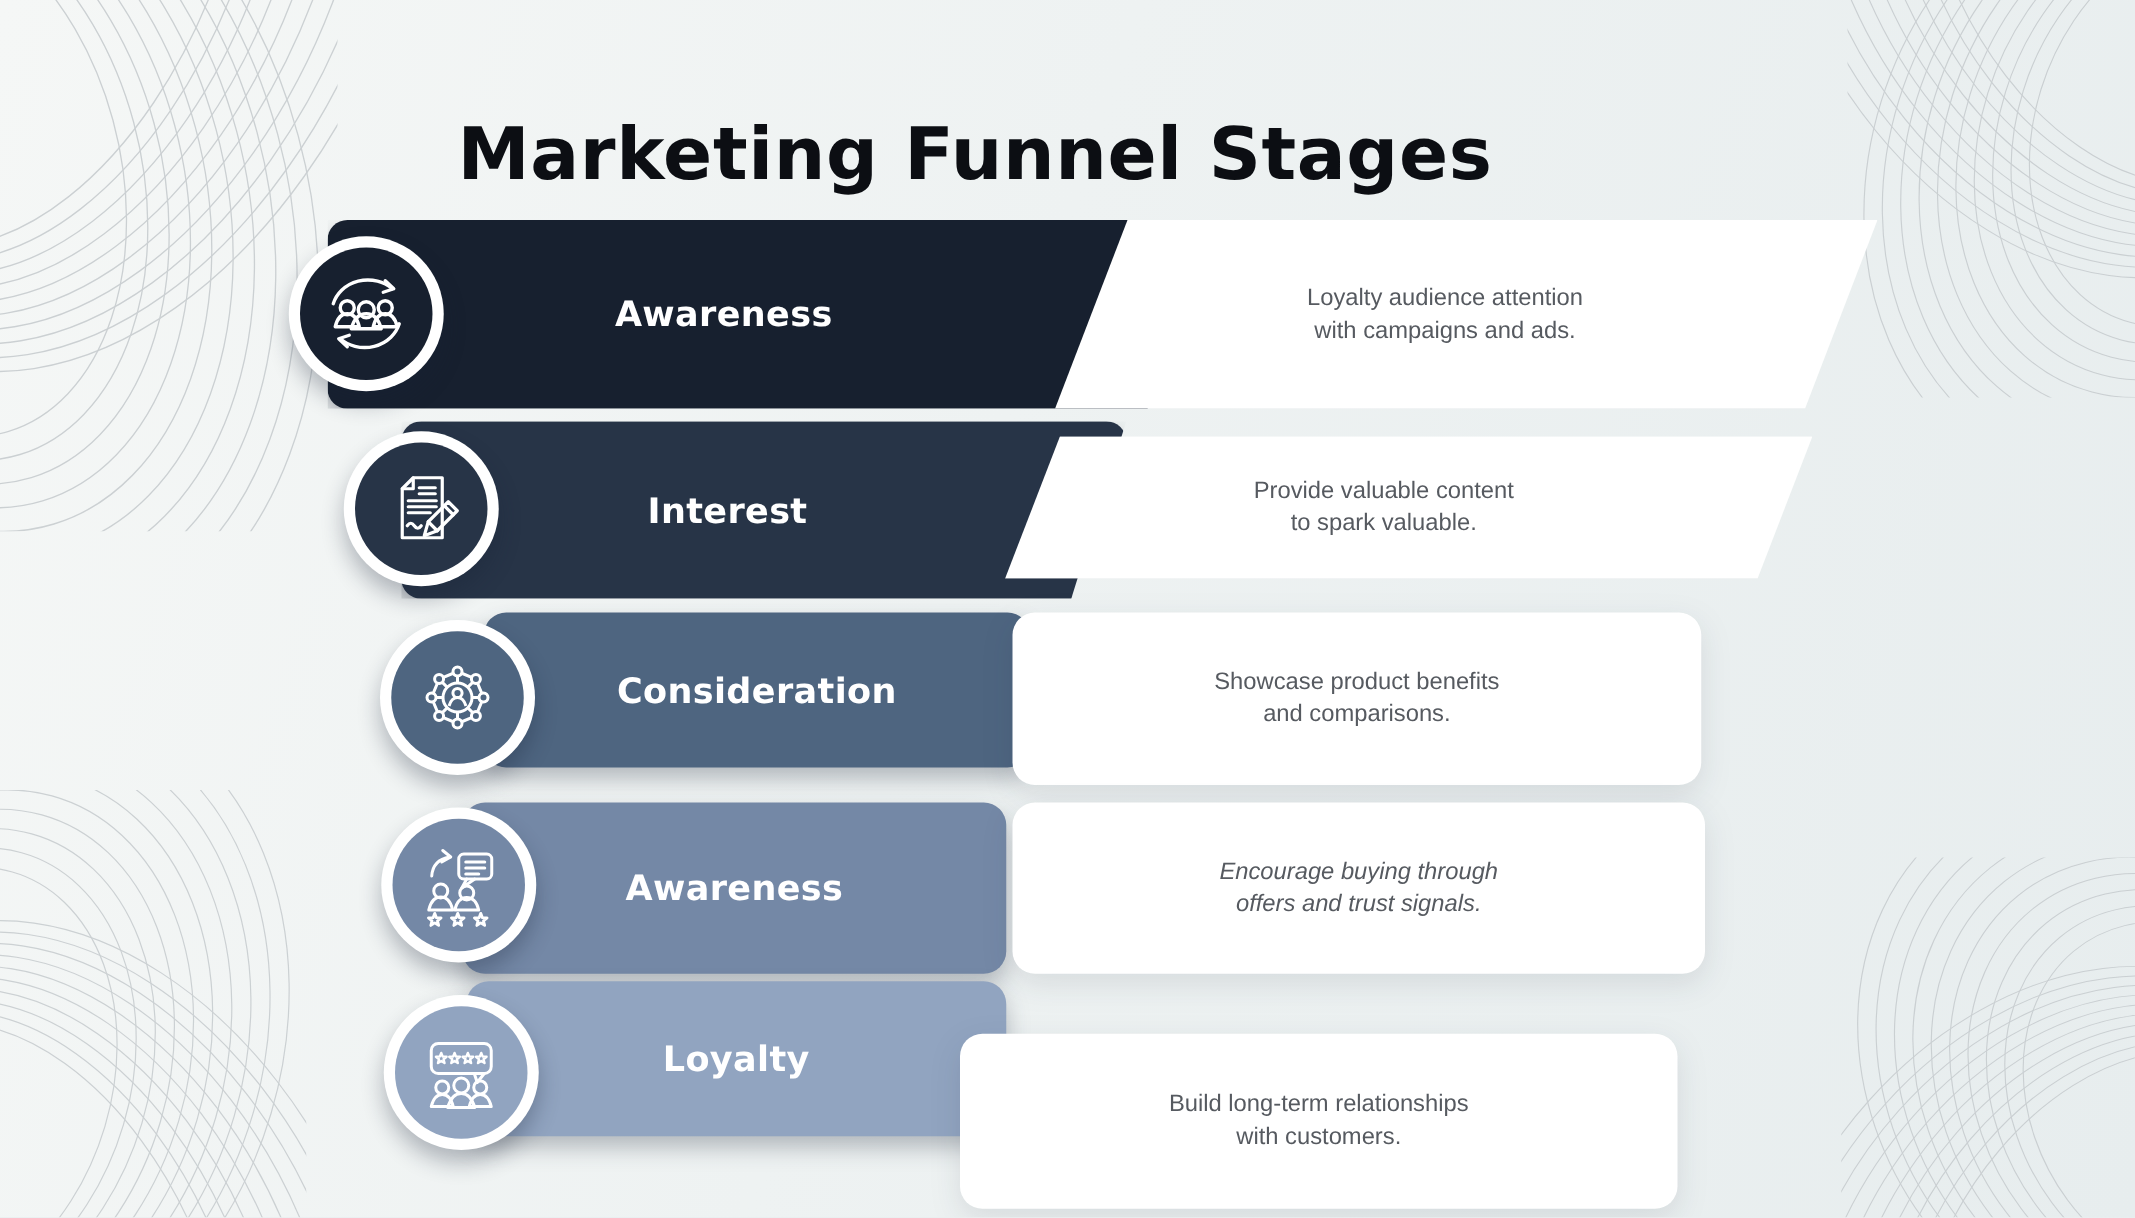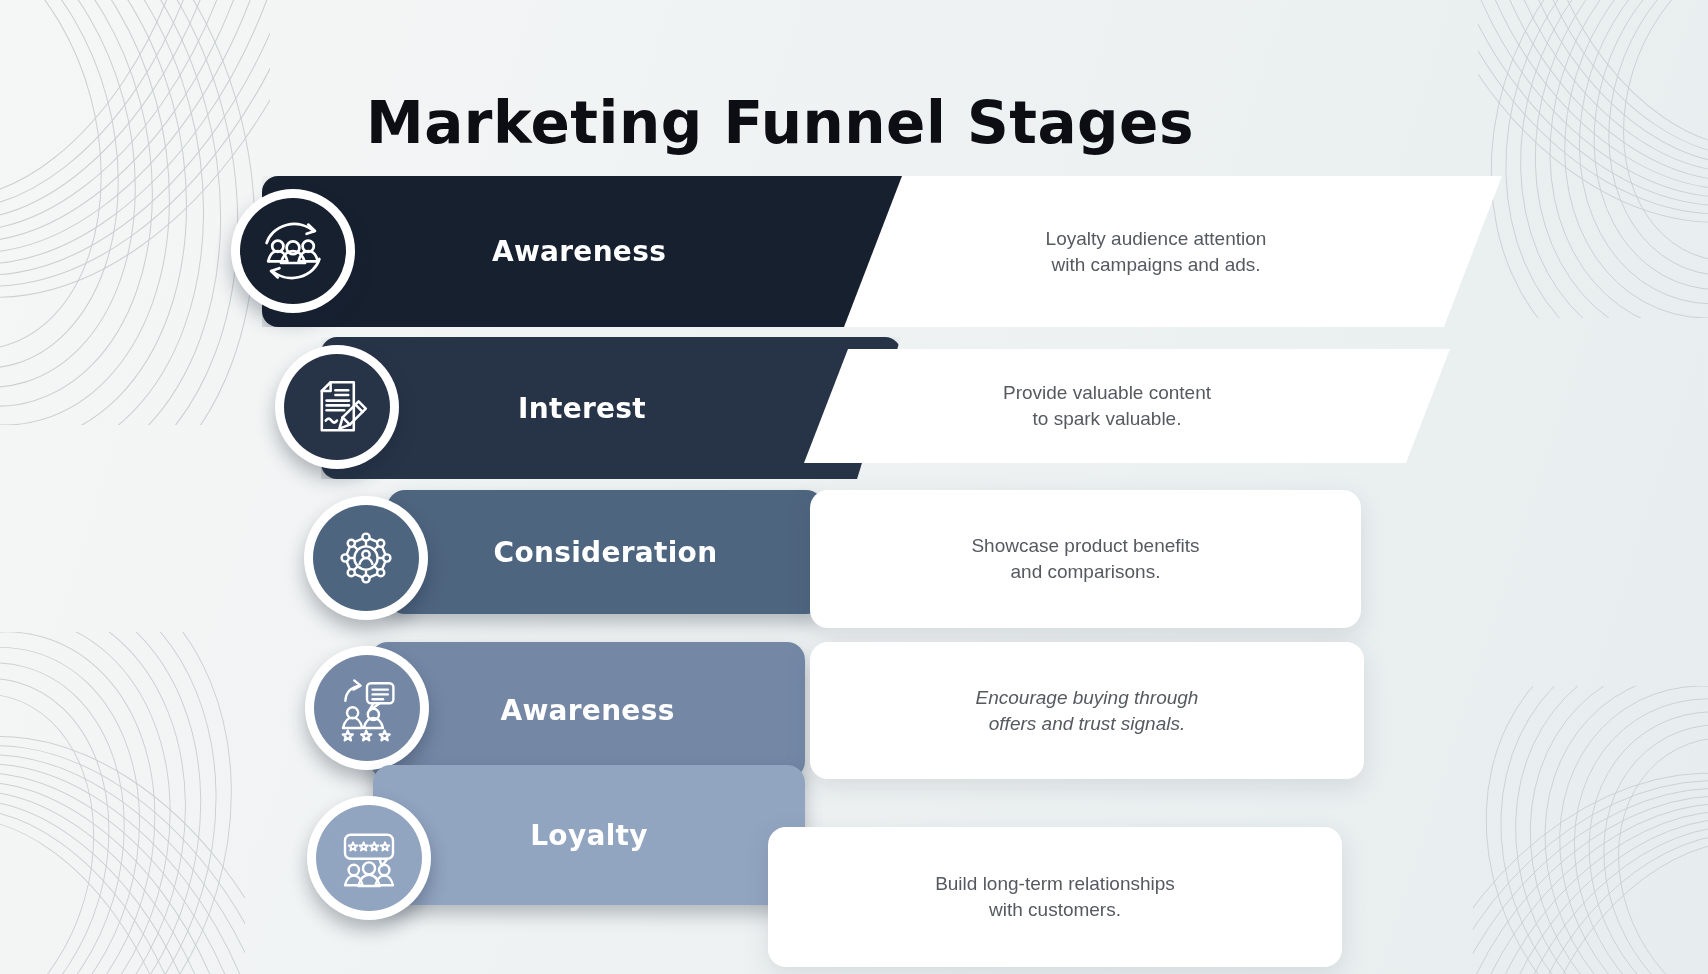--- a/index.html
+++ b/index.html
@@ -17,21 +17,21 @@
   .bar{position:absolute;display:flex;align-items:center;justify-content:center;
     filter:drop-shadow(0 9px 9px rgba(22,32,52,.28));}
   .bar .label{font-family:"DejaVu Sans","Liberation Sans",sans-serif;
     font-size:28px;font-weight:700;color:#ffffff;letter-spacing:.3px;}
   .bar1{left:262px;top:176px;width:634px;height:151px;border-radius:16px;
     clip-path:polygon(0 0,100% 0,calc(100% - 58px) 100%,0 100%);padding-right:80px;}
   .bar2{left:321px;top:337px;width:522px;height:142px;border-radius:16px;
     clip-path:polygon(0 0,100% 0,calc(100% - 44px) 100%,0 100%);padding-right:58px;}
   .bar3{left:387px;top:490px;width:437px;height:124px;border-radius:18px;}
   .bar4{left:370px;top:642px;width:435px;height:137px;border-radius:18px;}
-  .bar5{left:373px;top:765px;width:432px;height:140px;border-radius:18px;}
+  .bar5{left:373px;top:785px;width:432px;height:124px;border-radius:18px;}
   .card{position:absolute;background:#ffffff;display:flex;align-items:center;justify-content:center;
     filter:drop-shadow(0 8px 12px rgba(22,32,52,.10));}
   .card .desc{font-size:19px;line-height:26px;text-align:center;}
   .card1{left:844px;top:176px;width:624px;height:151px;
     clip-path:polygon(58px 0,100% 0,calc(100% - 58px) 100%,0 100%);padding-right:34px;}
   .card2{left:804px;top:349px;width:606px;height:114px;
     clip-path:polygon(44px 0,100% 0,calc(100% - 44px) 100%,0 100%);padding-right:40px;}
   .card3{left:810px;top:490px;width:551px;height:138px;border-radius:18px;}
   .card4{left:810px;top:642px;width:554px;height:137px;border-radius:18px;}
   .card5{left:768px;top:791px;width:574px;height:140px;border-radius:18px;margin-top:36px;}

